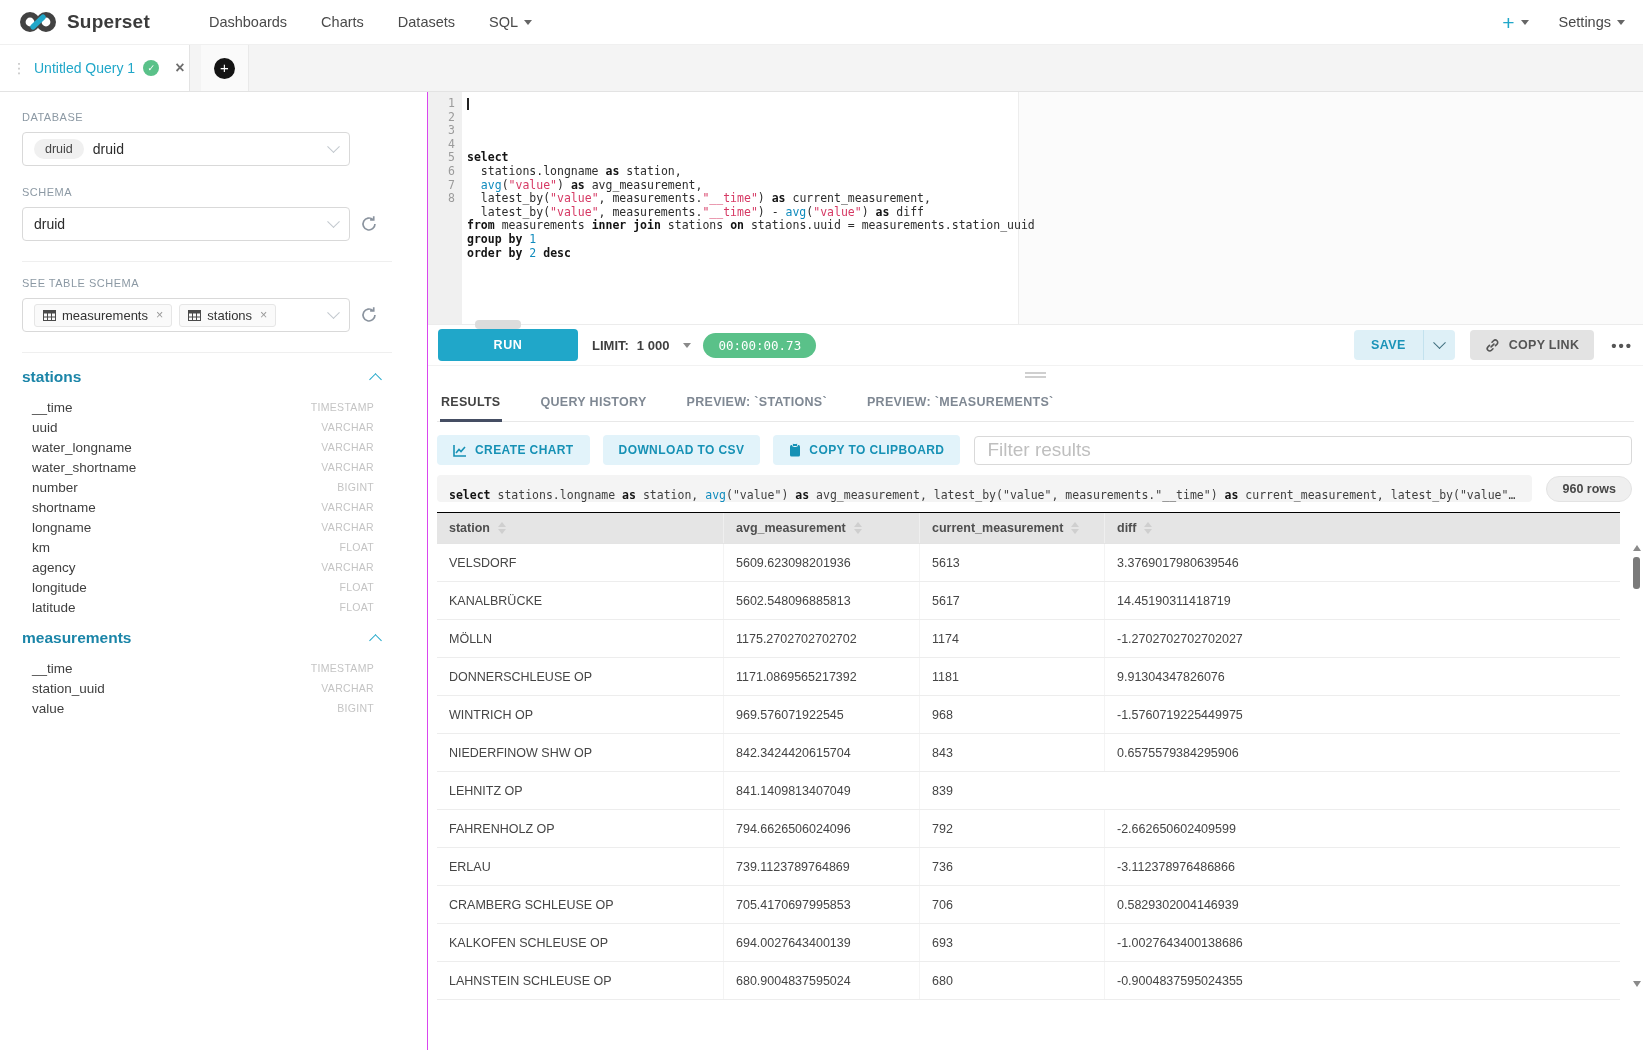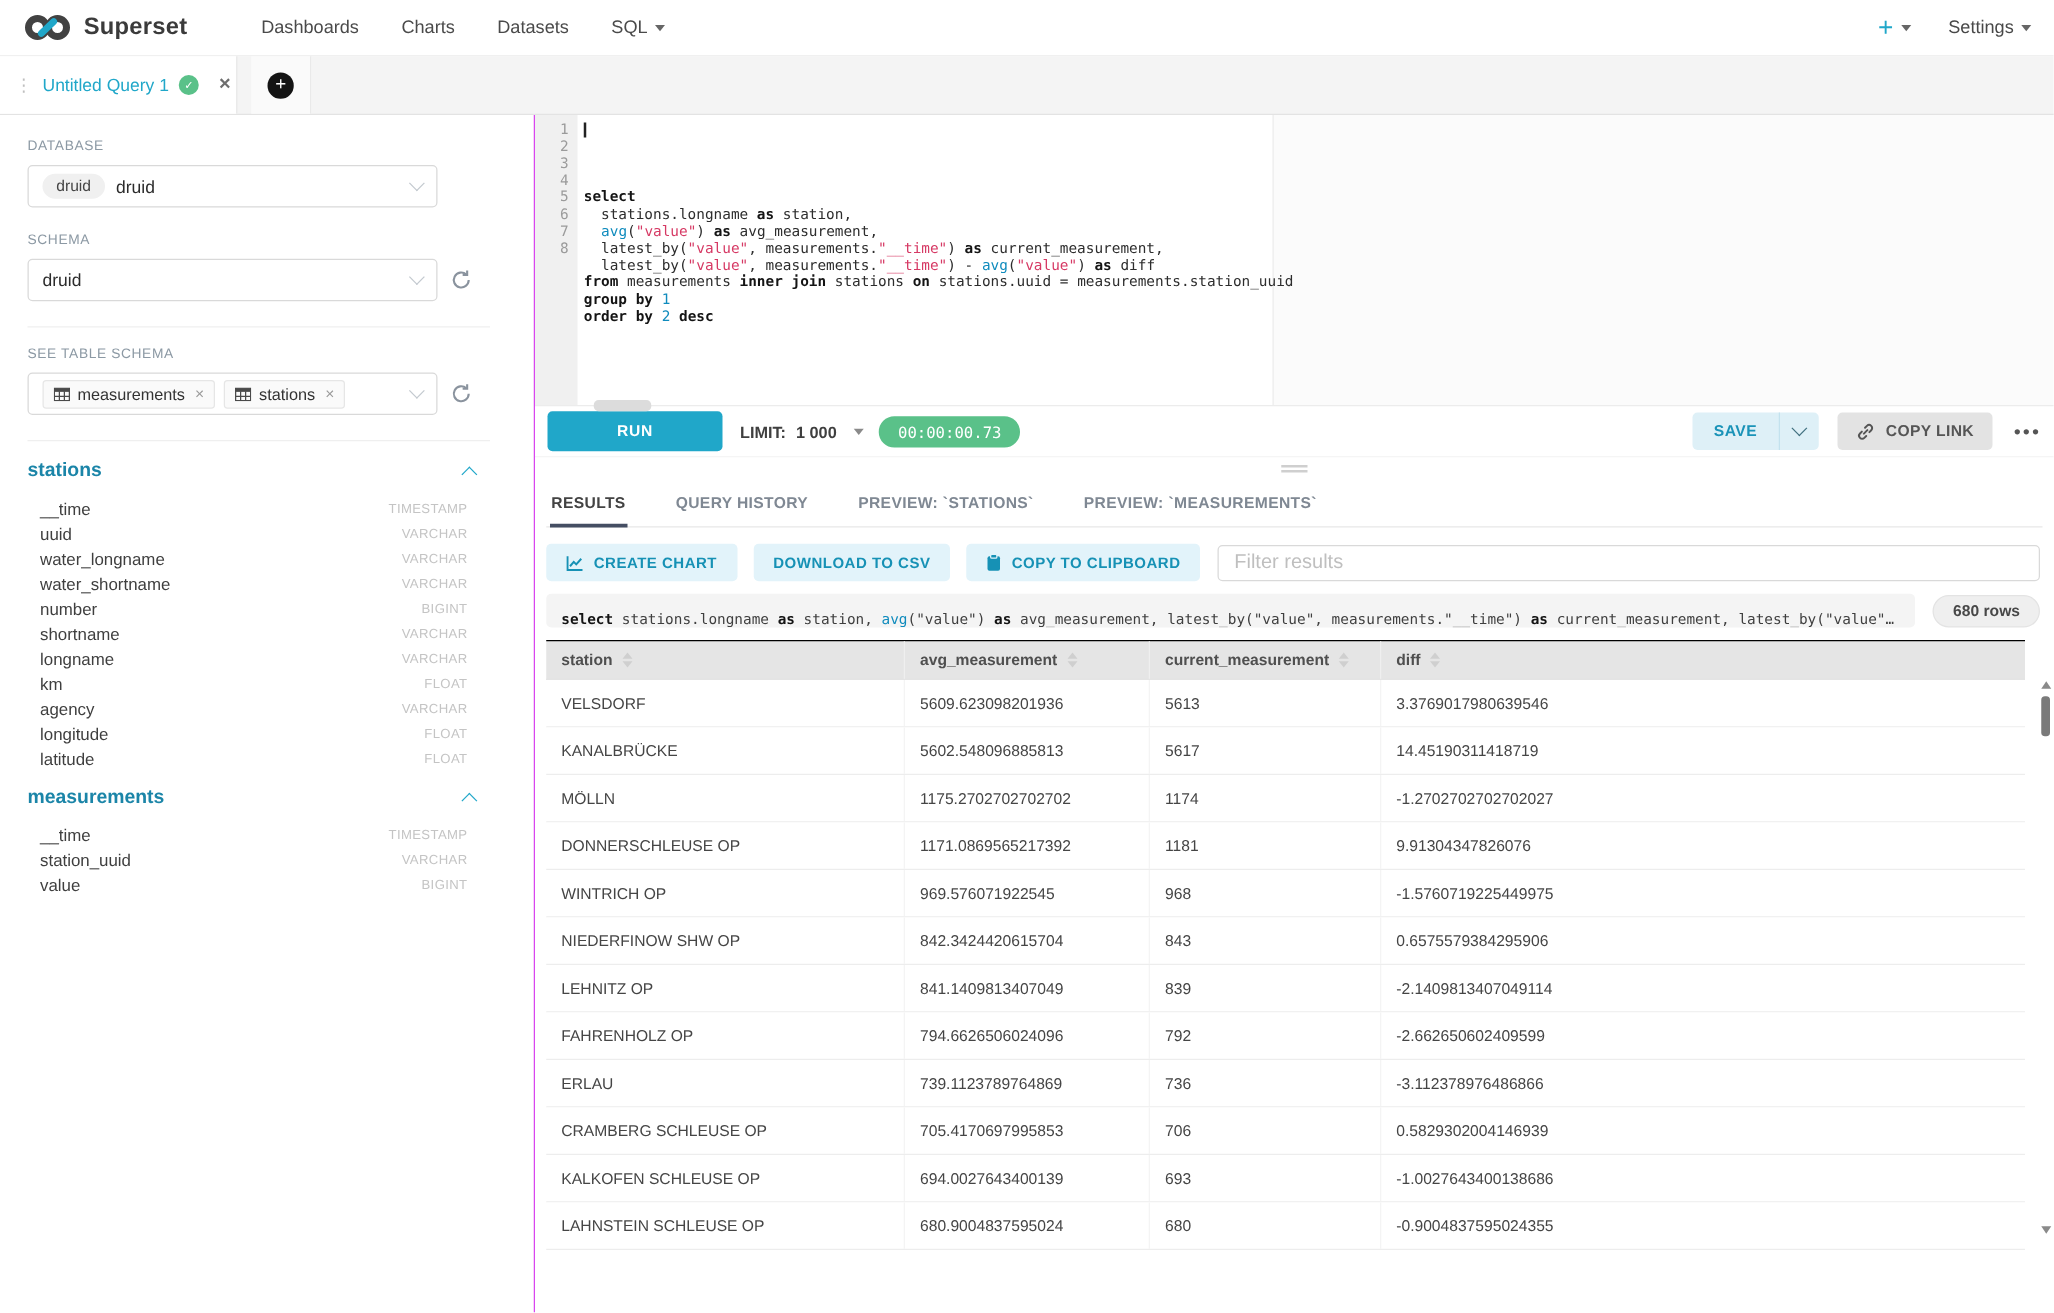--- a/index.html
+++ b/index.html
@@ -84,21 +84,21 @@
   .grip-lines{width:21px;height:6px;border-top:2px solid #cfcfcf;border-bottom:2px solid #cfcfcf}
 
   
   .south{flex:1;min-height:0;padding:0 9px;display:flex;flex-direction:column;position:relative;background:#fff}
   .res-tabs{display:flex;gap:38px;border-bottom:1px solid #e8e8e8;padding:0 3px}
   .res-tab{font-size:12.5px;font-weight:bold;letter-spacing:.3px;color:#7f8893;padding:11px 1px 12px;position:relative;white-space:nowrap;cursor:pointer}
   .res-tab.active{color:#434343}
   .res-tab.active:after{content:"";position:absolute;left:0;right:0;bottom:-1px;height:3px;background:#454e63}
   .actions{display:flex;align-items:center;margin-top:13px;gap:13px}
   .action-btn{display:flex;align-items:center;gap:8px;background:#e2f3fa;color:#1691b5;font-weight:bold;font-size:12px;letter-spacing:.4px;height:30px;padding:0 16px;border-radius:4px;border:none;font-family:"Liberation Sans",sans-serif;white-space:nowrap;cursor:pointer}
-  .filter-input{flex:1;min-width:0;height:29px;border:1px solid #d9d9d9;border-radius:4px;padding:0 12px;font-size:16px;color:#444;margin-left:1px;font-family:"Liberation Sans",sans-serif;margin-right:2px}
+  .filter-input{flex:1;min-width:0;height:29px;border:1px solid #d9d9d9;border-radius:4px;padding:0 12px;font-size:19px;color:#444;margin-left:1px;font-family:"Liberation Sans",sans-serif;margin-right:2px}
   .filter-input::placeholder{color:#bfbfbf}
   .preview-row{display:flex;align-items:center;margin-top:10px;gap:14px;margin-right:2px}
   .preview-box{flex:1;min-width:0;background:#f4f4f4;border-radius:4px;height:27px;display:flex;align-items:flex-end;padding:0 12px;font-family:"DejaVu Sans Mono",monospace;font-size:11.5px;color:#3f3f3f;white-space:nowrap;overflow:hidden}
   .preview-box .inner{overflow:hidden;text-overflow:ellipsis;white-space:nowrap}
   .rows-badge{background:#efefef;border:1px solid #e3e3e3;border-radius:14px;padding:5px 15px;font-size:12.5px;font-weight:bold;color:#484848;white-space:nowrap}
 
   .rtable{margin-top:10px;margin-right:14px}
   .rt-header{display:flex;background:#e5e5e5;border-top:1px solid #000000;border-bottom:1px solid #e4e4e4}
   .rt-hcell{font-size:12.5px;font-weight:bold;color:#4f4f4f;padding:8px 12px;display:flex;align-items:center;gap:8px;border-right:1px solid #efefef}
   .rt-hcell:last-child{border-right:none}
@@ -374,21 +374,21 @@
             </svg>
             <span>COPY TO CLIPBOARD</span>
           </button>
         <input class="filter-input" value="" placeholder="Filter results" style="">
       </div>
 
       <div class="preview-row">
         <div class="preview-box">
             <span class="inner" id="preview-segs"><span class="seg-kw">select</span><span class=""> stations.longname </span><span class="seg-kw">as</span><span class=""> station, </span><span class="seg-fn">avg</span><span class="">("value") </span><span class="seg-kw">as</span><span class=""> avg_measurement, latest_by("value", measurements."__time") </span><span class="seg-kw">as</span><span class=""> current_measurement, latest_by("value"…</span></span>
           </div>
-        <span class="rows-badge">680 rows</span>
+        <span class="rows-badge">960 rows</span>
       </div>
 
       <div class="rtable">
         <div class="rt-header" id="rt-header">
             <div class="rt-hcell c0">
               <span>station</span>
               <span class="sort">
                 <span class="tri-up"></span>
                 <span class="tri-dn"></span>
               </span>
@@ -449,21 +449,20 @@
             <div class="rt-row">
               <div class="rt-cell c0">NIEDERFINOW SHW OP</div>
               <div class="rt-cell c1">842.3424420615704</div>
               <div class="rt-cell c2">843</div>
               <div class="rt-cell c3">0.6575579384295906</div>
             </div>
             <div class="rt-row">
               <div class="rt-cell c0">LEHNITZ OP</div>
               <div class="rt-cell c1">841.1409813407049</div>
               <div class="rt-cell c2">839</div>
-              <div class="rt-cell c3">-2.1409813407049114</div>
             </div>
             <div class="rt-row">
               <div class="rt-cell c0">FAHRENHOLZ OP</div>
               <div class="rt-cell c1">794.6626506024096</div>
               <div class="rt-cell c2">792</div>
               <div class="rt-cell c3">-2.662650602409599</div>
             </div>
             <div class="rt-row">
               <div class="rt-cell c0">ERLAU</div>
               <div class="rt-cell c1">739.1123789764869</div>

